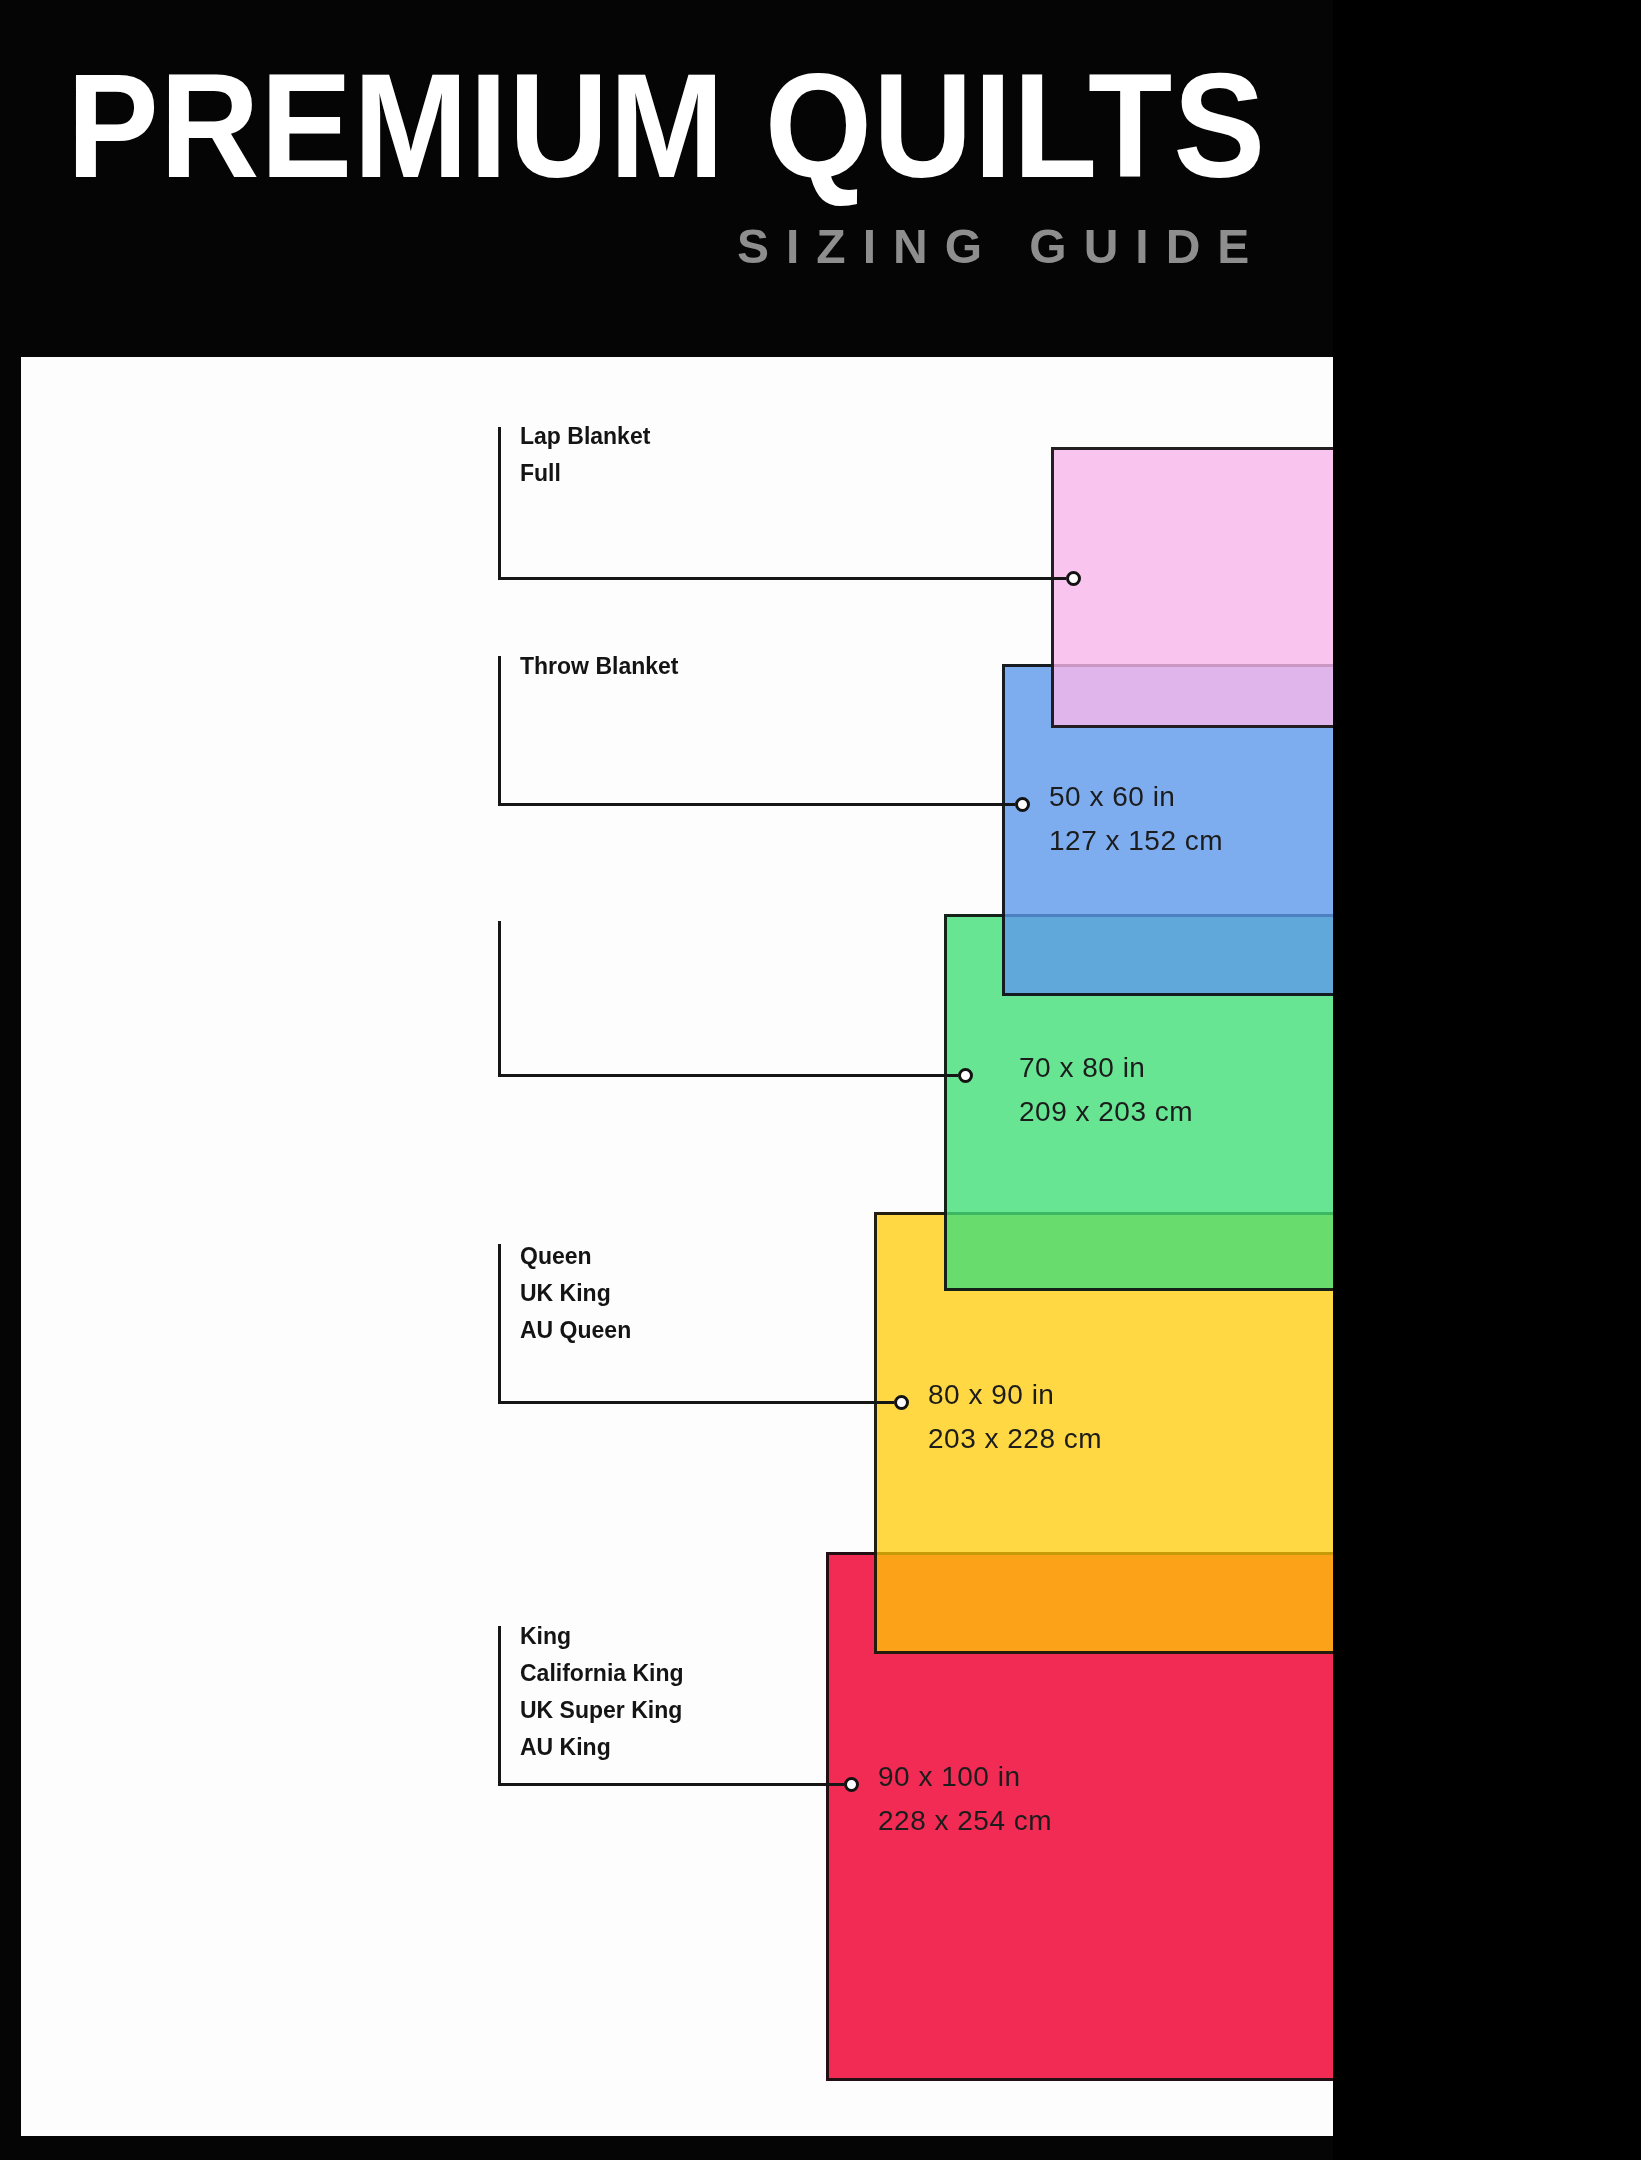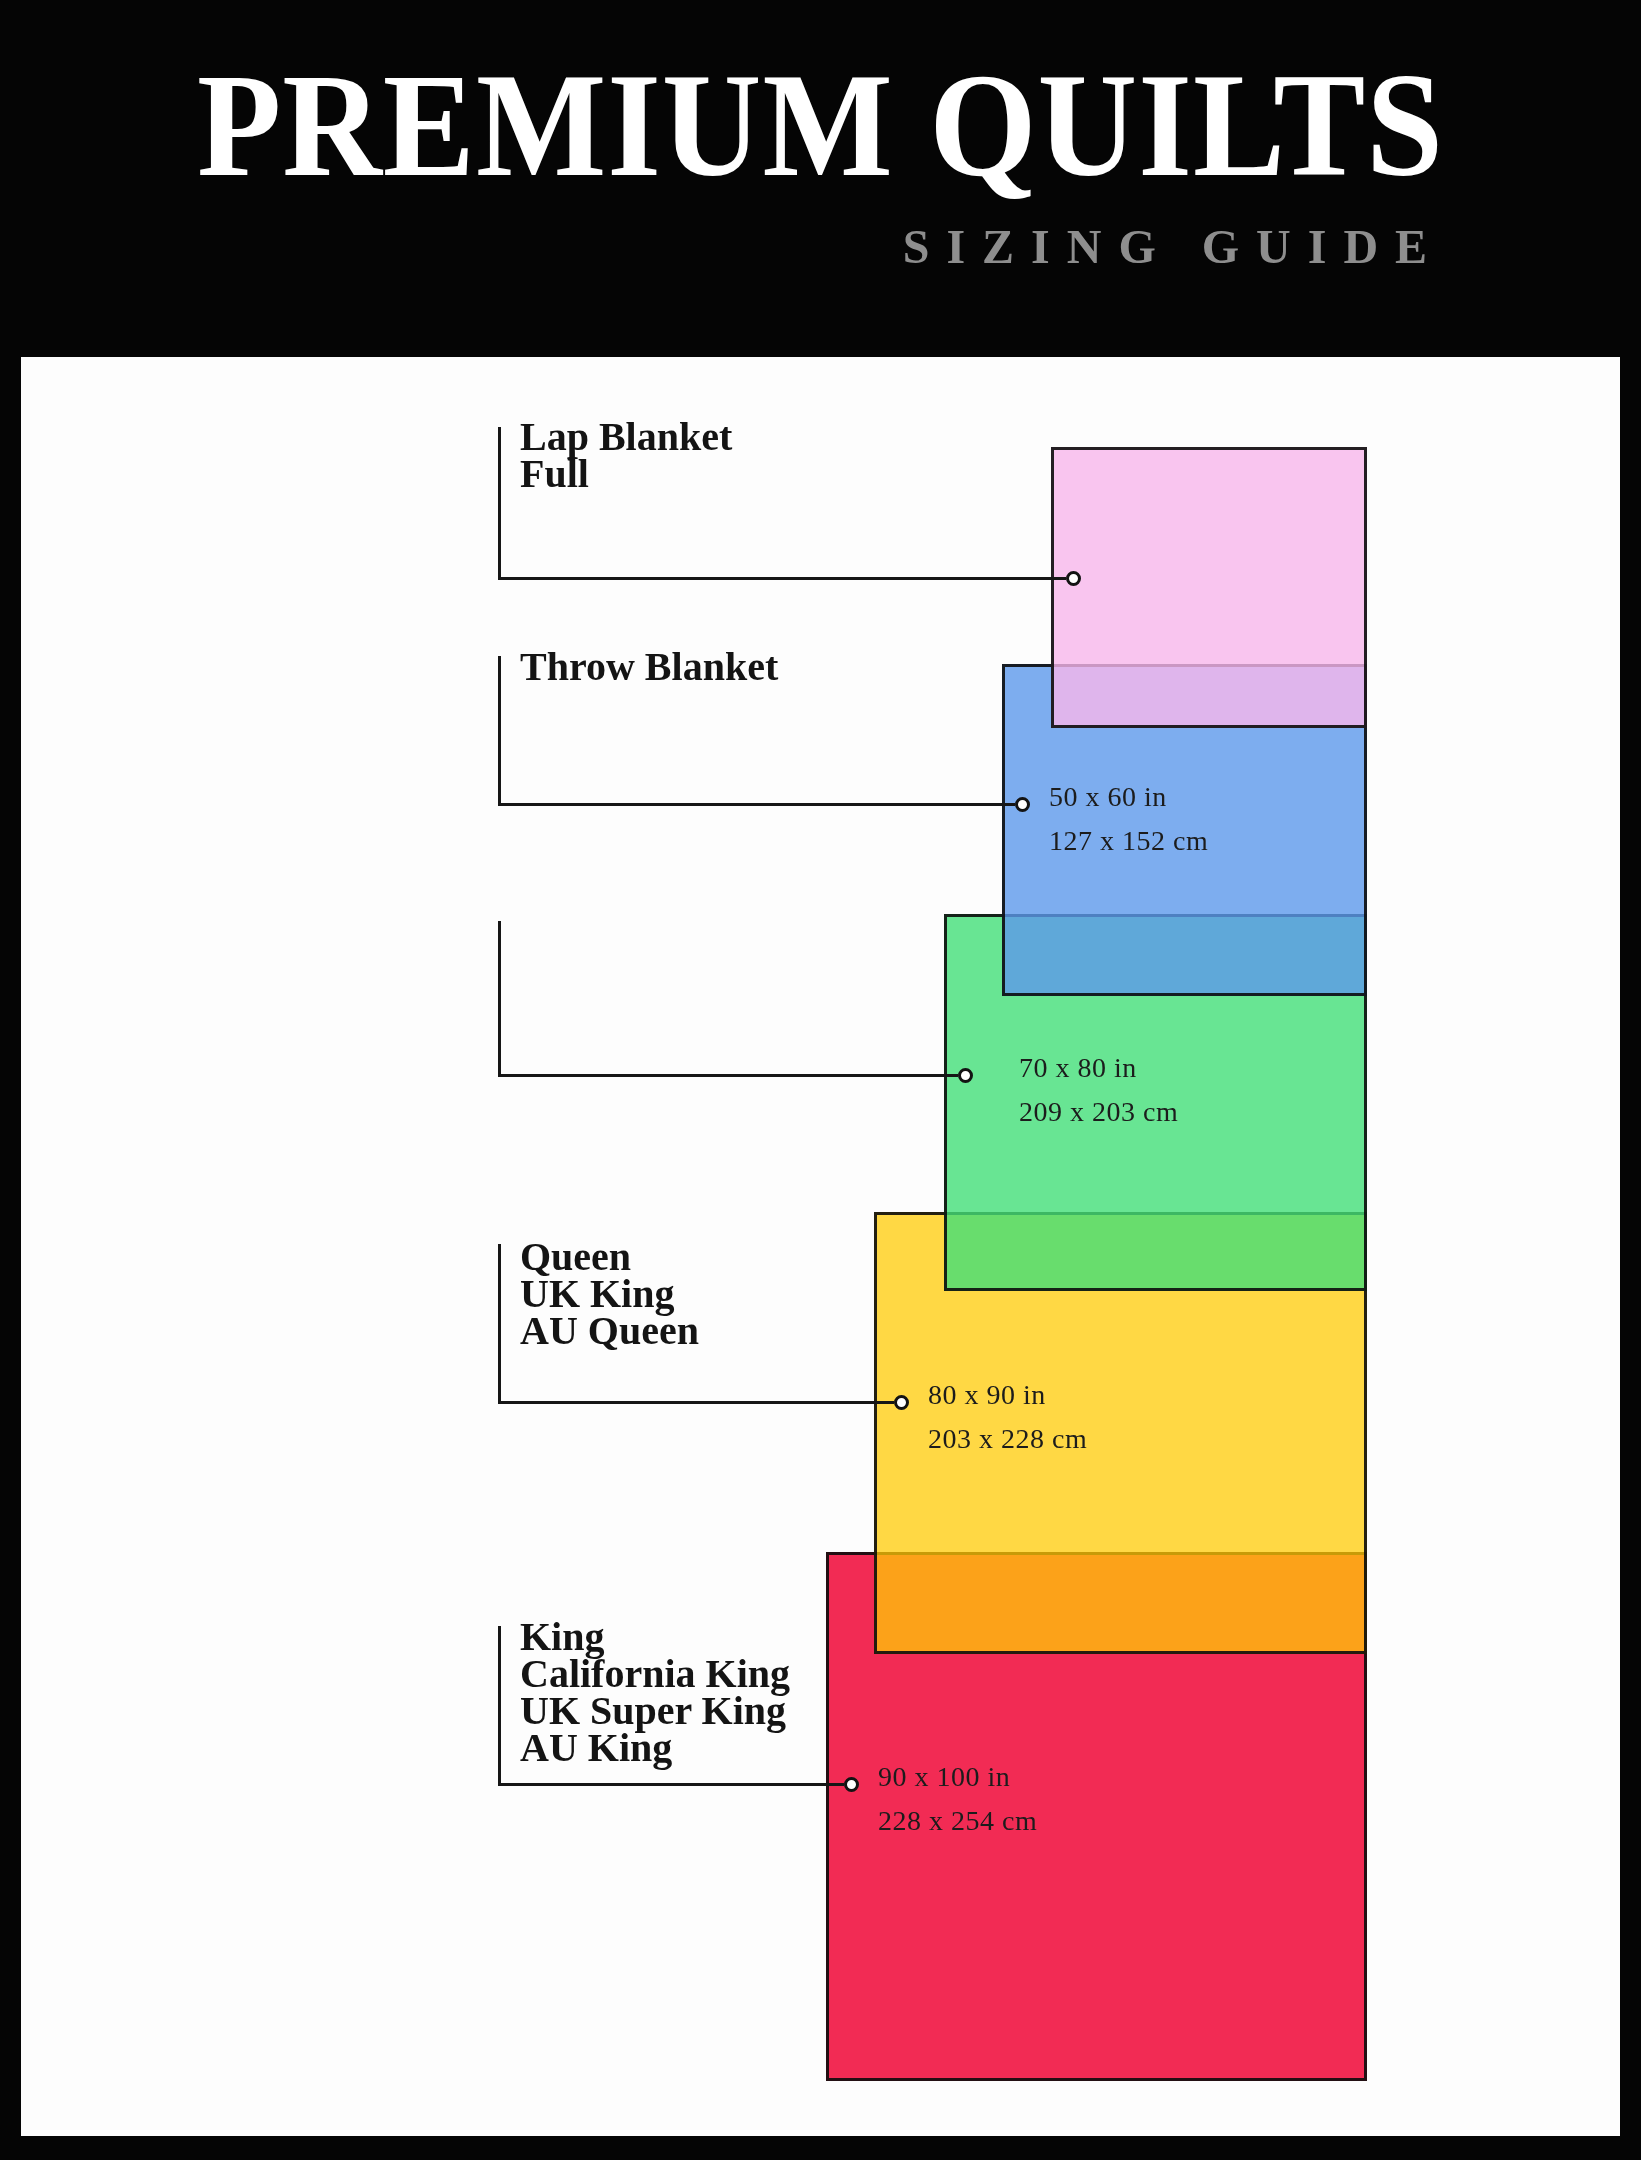--- a/index.html
+++ b/index.html
@@ -1,25 +1,24 @@
 <!DOCTYPE html>
 <html><head>
 <meta charset="utf-8">
 <style>
   * { margin: 0; padding: 0; box-sizing: border-box; }
   html, body { background: #000; }
   body { font-family: "Liberation Sans", sans-serif; }
 
   .canvas {
     position: relative;
-    width: 1641px;
+    width: 1333px;
     height: 2160px;
     background: #050505;
     overflow: hidden;
-    font-family: Liberation Serif, serif;
   }
 
   
   .header { position: absolute; top: 0; left: 0; width: 100%; padding-top: 50px; }
   .header-inner { width: fit-content; margin: 0 auto; }
   .title {
     color: #ffffff;
     font-size: 138px;
     font-weight: 900;
     line-height: 1.02;
@@ -75,21 +74,21 @@
   .size-2 { left: 1049px; top: 775px; }
   .size-3 { left: 992px;  top: 1046px; margin-left: 27px; }
   .size-4 { left: 928px;  top: 1373px; }
   .size-5 { left: 878px;  top: 1755px; }
 
   
   .label-block {
     position: absolute;
     z-index: 60;
     left: 520px;
-    font-size: 40px;
+    font-size: 23px;
     font-weight: 700;
     line-height: 37px;
     color: #141414;
     white-space: nowrap;
   }
   .label-1 { top: 418px; }
   .label-2 { top: 648px; }
   .label-3 { top: 912px; }
   .label-4 { top: 1238px; }
   .label-5 { top: 1618px; }

